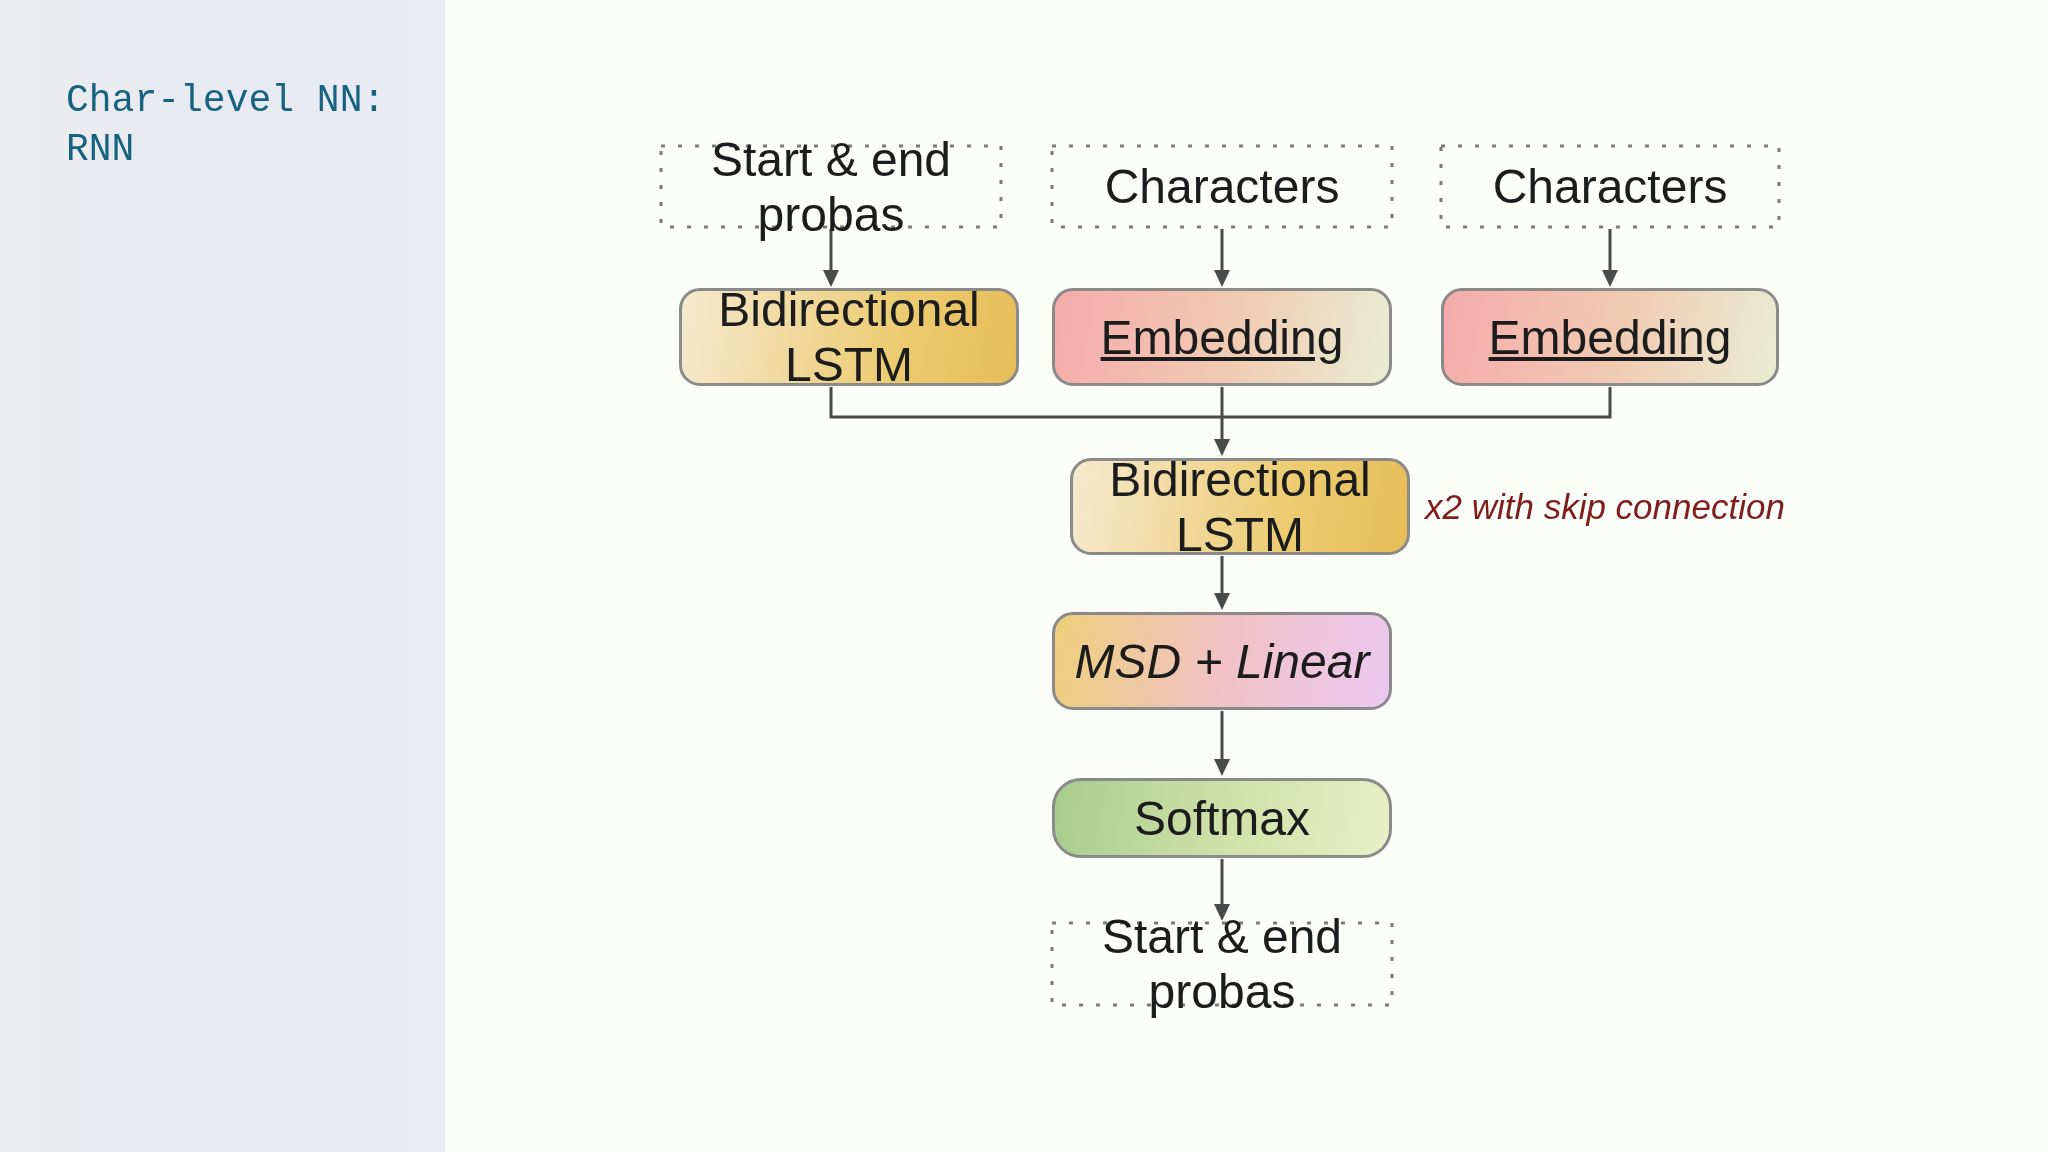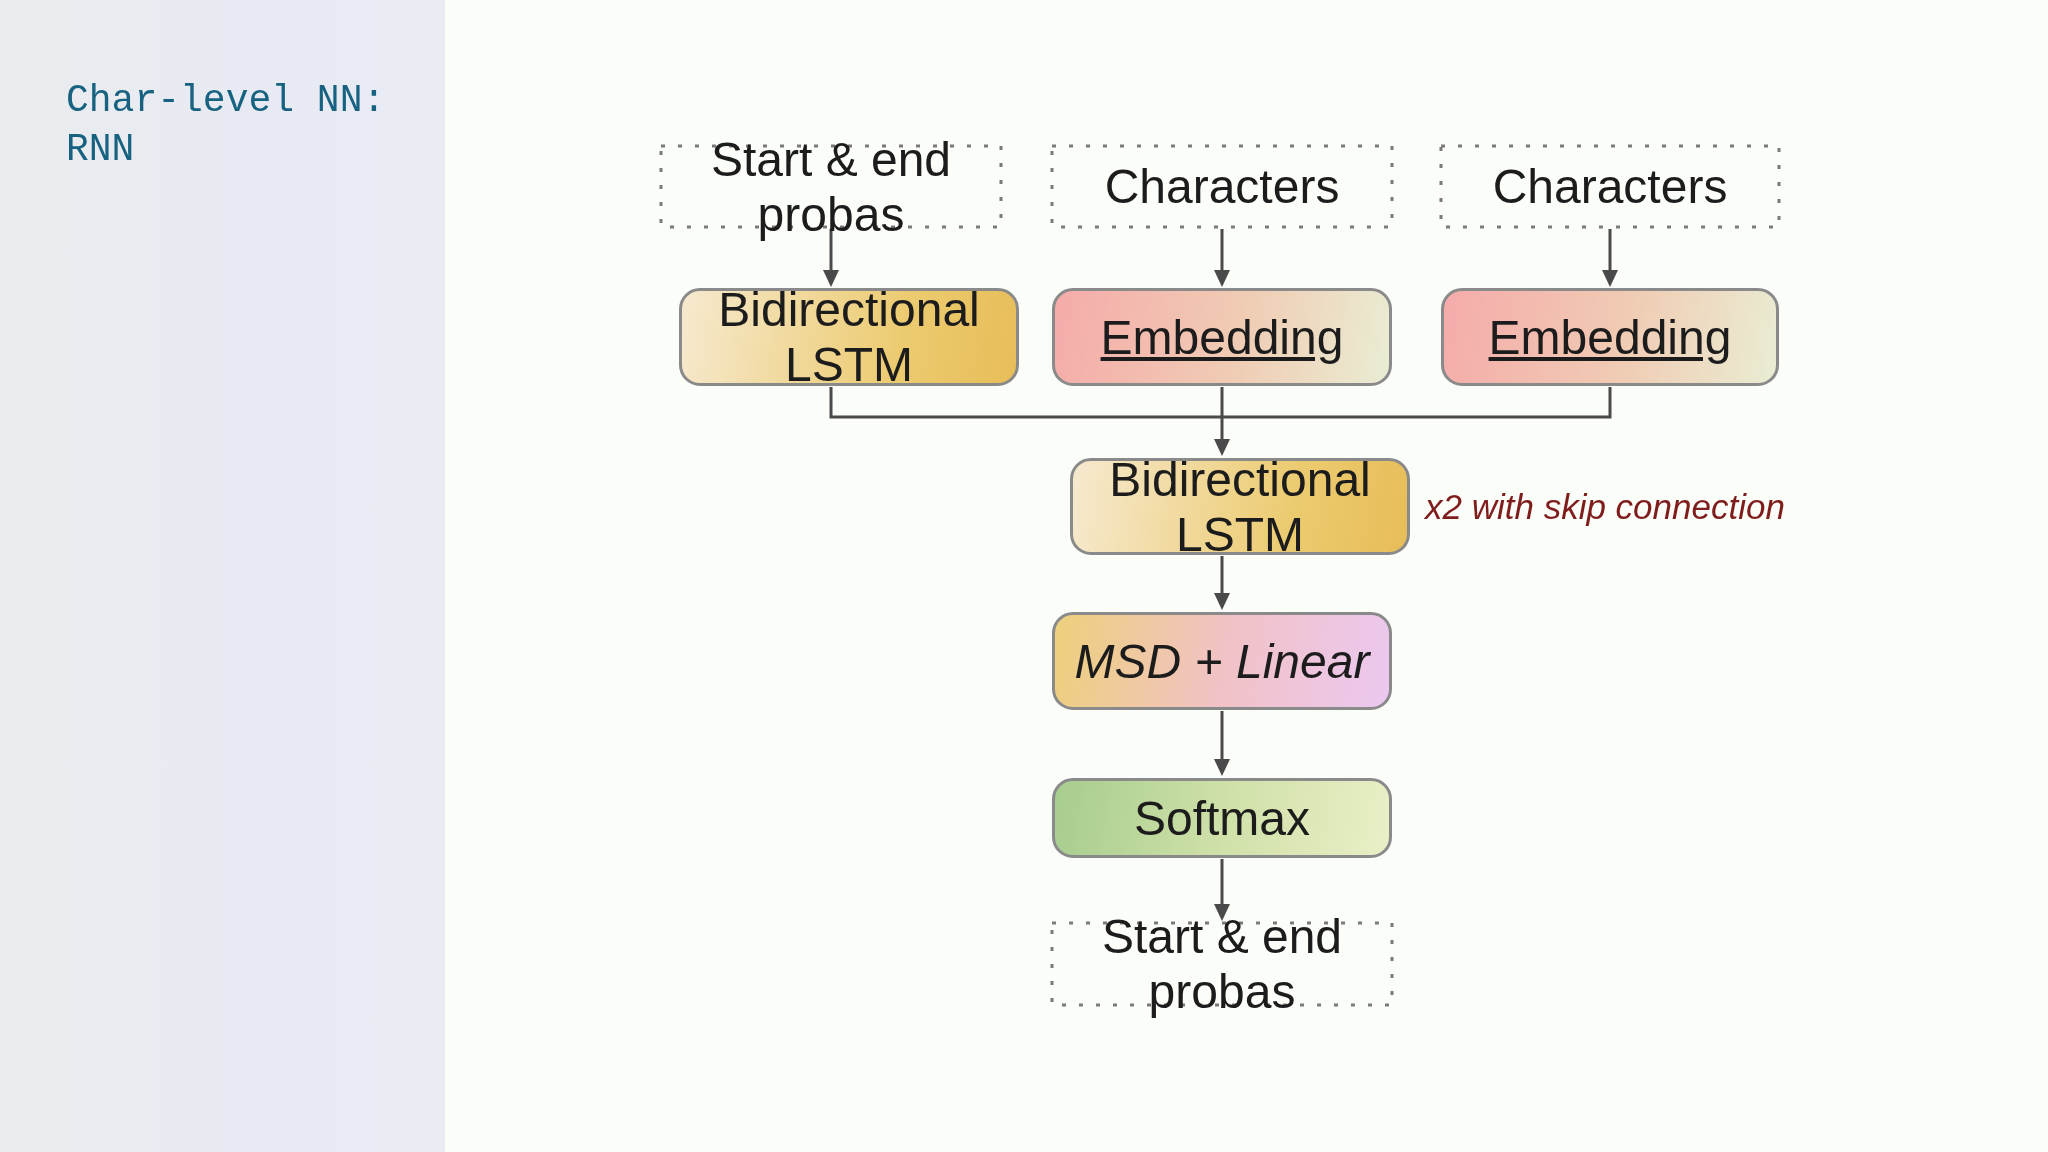--- a/index.html
+++ b/index.html
@@ -45,21 +45,21 @@
     font-size: 48px;
     color: #1c1c1c;
   }
   .solid {
     border: 3px solid #8a8a8a;
     border-radius: 21px;
   }
   .grad-lstm    { background: linear-gradient(100deg, #f6e9cf 0%, #eccb70 65%, #e7bd58 100%); margin-left: 18px; }
   .grad-embed   { background: linear-gradient(100deg, #f5abaa 0%, #f0ccb4 55%, #e9edd3 100%); text-decoration: underline; }
   .grad-msd     { background: linear-gradient(100deg, #edd07b 0%, #f1c2c5 50%, #ebc8f0 100%); font-style: italic; }
-  .grad-softmax { background: linear-gradient(100deg, #a7cd8e 0%, #d2e2ab 55%, #e9efc7 100%); }
+  .grad-softmax { background: linear-gradient(100deg, #a7cd8e 0%, #d2e2ab 55%, #e9efc7 100%); border-radius: 29px; }
   .dotted-label {
     
     background: transparent;
   }
   .note {
     position: absolute;
     left: 1425px; top: 458px;
     height: 97px;
     display: flex;
     align-items: center;

